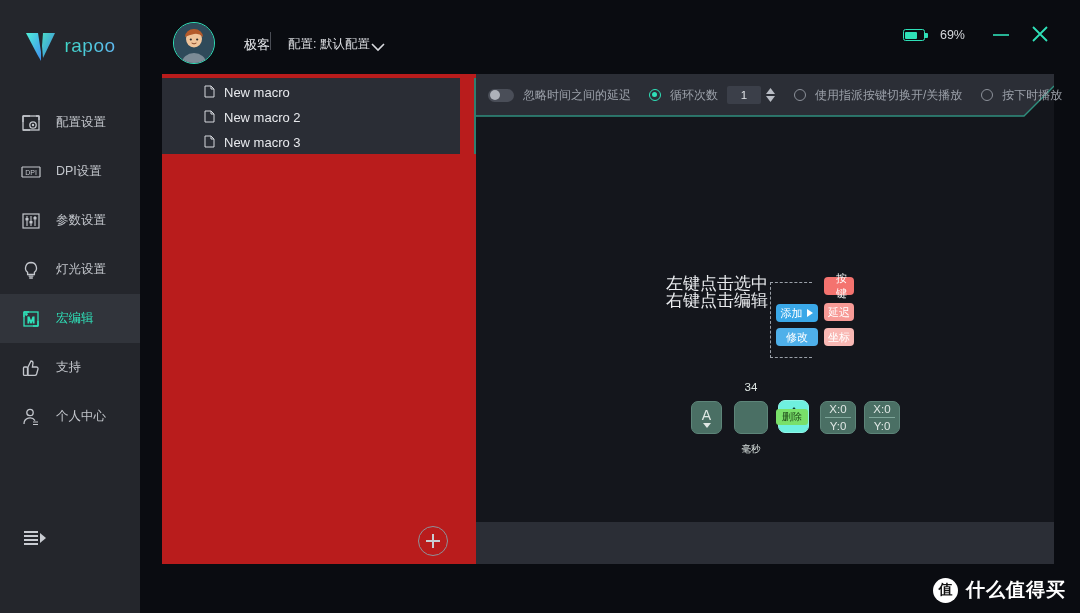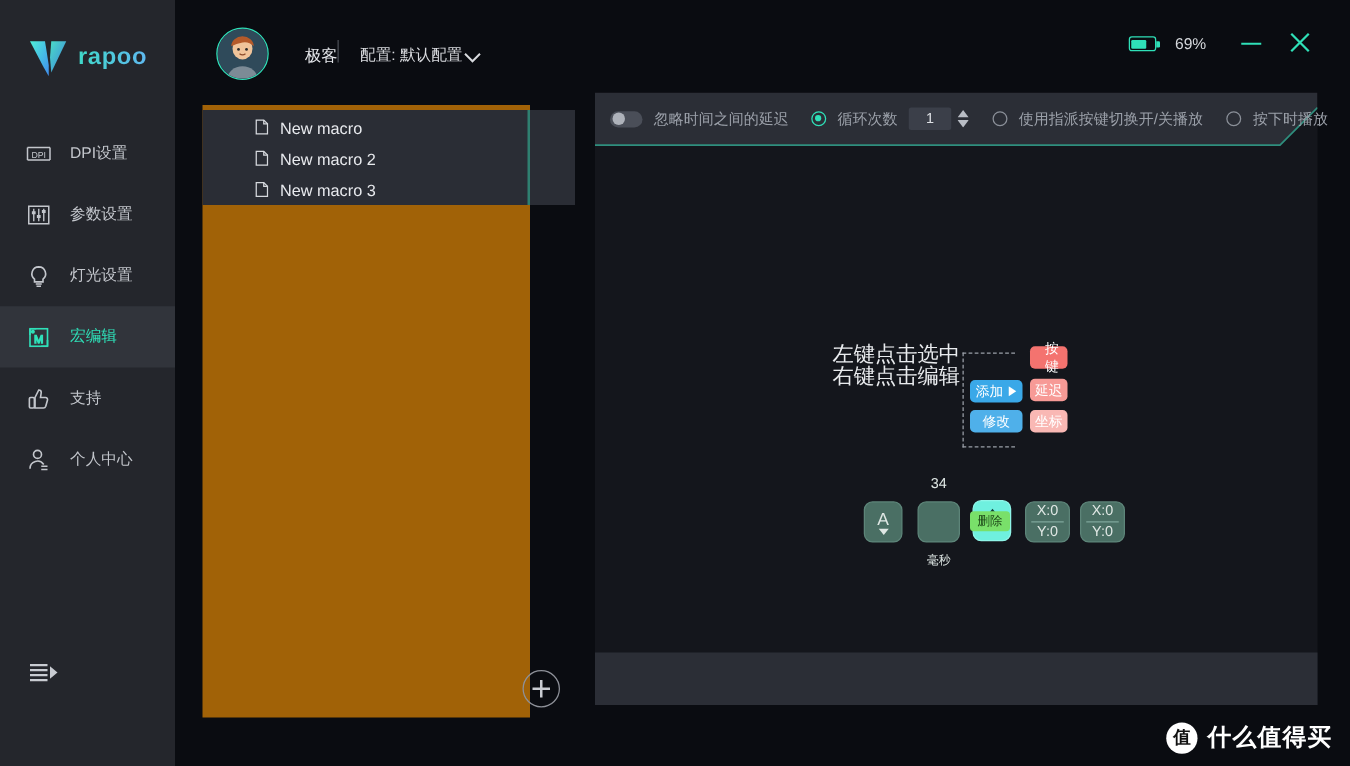--- a/index.html
+++ b/index.html
@@ -11,21 +11,21 @@
   }
   #app { position: relative; width: 1080px; height: 613px; background: #0a0c11; }
 
   
   #sidebar {
     position: absolute; left: 0; top: 0; width: 140px; height: 613px;
     background: #24262c;
   }
   #brand { height: 92px; display: flex; align-items: center; justify-content: center; gap: 6px; }
   .logo-mark { width: 34px; height: 32px; }
-  .brand-text { font-size: 19px; font-weight: 700; letter-spacing: .5px;
+  .brand-text { font-size: 19px; font-weight: 400; letter-spacing: .5px;
     background: linear-gradient(90deg,#3fd8c8,#5fb8f0); -webkit-background-clip: text;
     background-clip: text; color: transparent; }
   .nav-item {
     height: 49px; display: flex; align-items: center; padding-left: 20px; gap: 14px;
     color: #c3c6cc; font-size: 12.5px; position: relative; cursor: pointer;
   }
   .nav-item .ico { width: 22px; height: 22px; display: flex; align-items: center; justify-content: center; }
   .nav-item.active { background: #31343b; color: #2fe0b8; }
   .nav-item.active .ico svg * { stroke: #2fe0b8 !important; }
   #nav-list { margin-top: 6px; }
@@ -44,22 +44,22 @@
   #battery { position: absolute; right: 115px; top: 28px; display: flex; align-items: center; gap: 15px; }
   .batt-shell { width: 22px; height: 12px; border: 1.3px solid #2fe0b8; border-radius: 2.5px; position: relative; }
   .batt-shell::after { content:""; position:absolute; right:-4px; top:3px; width:2.5px; height:5px; background:#2fe0b8; border-radius:0 1px 1px 0;}
   .batt-fill { position: absolute; left: 1.5px; top: 1.5px; bottom: 1.5px; width: 12px; background: #2fe0b8; border-radius: 1px; }
   #battery-label { color: #d5d8dc; font-size: 12.5px; }
   #win-min { position: absolute; right: 68px; top: 26px; width: 22px; height: 18px; cursor: pointer; }
   #win-close { position: absolute; right: 28px; top: 22px; width: 24px; height: 24px; cursor: pointer; }
 
   
   #macro-panel {
-    position: absolute; left: 162px; top: 84px; width: 262px; height: 490px;
-    background: #a16207;
+    position: absolute; left: 162px; top: 74px; width: 314px; height: 490px;
+    background: #b91c1c;
   }
   #macro-list { padding-top: 6px; }
   .macro-row {
     height: 25px; display: flex; align-items: center; gap: 9px; padding-left: 42px;
     color: #e8eaee; font-size: 13px; cursor: pointer;
   }
   #macro-sel-block { position: absolute; left: 0; top: 4px; width: 298px; height: 76px; background: #2a2d35; }
   #macro-sel-edge { position: absolute; right: 0; top: 4px; width: 2.5px; height: 76px; background: #2f7f70; }
   #add-macro-btn {
     position: absolute; left: 256px; top: 452px; width: 30px; height: 30px; border-radius: 50%;
@@ -146,20 +146,31 @@
             </defs>
           <path d="M2 3 L14 3 L17 22 L17 31 L13 24 Z" fill="url(#vg)"></path>
           <path d="M19 3 L31 3 L19 28 L18 16 Z" fill="url(#vg)" opacity=".9"></path>
         </svg>
       </span>
       <span class="brand-text">rapoo</span>
     </div>
 
     <div id="nav-list">
 
+      <div class="nav-item">
+        <span class="ico">
+          <svg width="20" height="20" viewBox="0 0 20 20" fill="none">
+            <path d="M2 3 h7 M2 3 v6 M2 17 h7 M18 3 h-3 M18 3 v4" stroke="#c3c6cc" stroke-width="1.3"></path>
+            <rect x="2" y="3" width="16" height="14" stroke="#c3c6cc" stroke-width="1.3" fill="none"></rect>
+            <circle cx="12" cy="12" r="3.2" stroke="#c3c6cc" stroke-width="1.3" fill="none"></circle>
+            <circle cx="12" cy="12" r="1.2" fill="#c3c6cc"></circle>
+          </svg>
+        </span>
+        <span>配置设置</span>
+      </div>
 
       <div class="nav-item">
         <span class="ico">
           <svg width="22" height="18" viewBox="0 0 22 18">
             <path d="M2 4 h18 M2 14 h18 M2 4 v10 M20 4 v10" stroke="#c3c6cc" stroke-width="1.2" fill="none"></path>
             <text x="11" y="12" font-size="7" fill="#c3c6cc" text-anchor="middle" font-family="Liberation Sans, sans-serif">DPI</text>
           </svg>
         </span>
         <span>DPI设置</span>
       </div>

